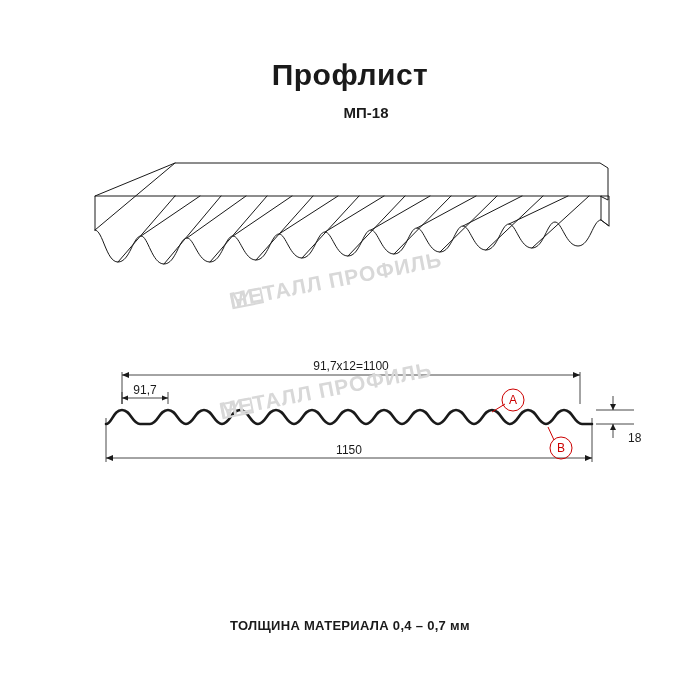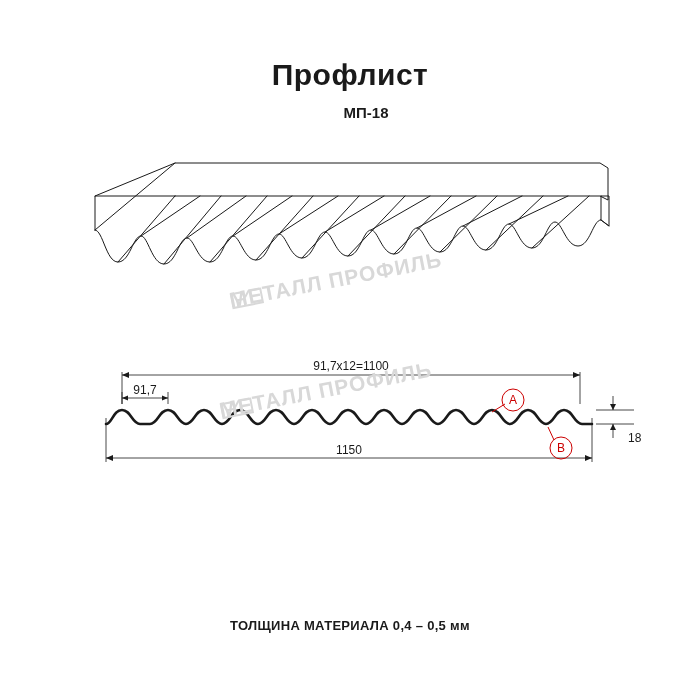--- a/index.html
+++ b/index.html
@@ -243,15 +243,15 @@
     </svg><span>МЕТАЛЛ ПРОФИЛЬ</span>
   </div>
 
   <div class="wm wm2">
     <svg class="wm-mark" width="34" height="24" viewBox="0 0 34 24">
       <path d="M2 20 L2 6 L12 6 L16 11 L20 6 L32 6 L32 20 Z" fill="none" stroke="#d8d8d8" stroke-width="2"></path>
       <path d="M7 20 L7 13 L14 13 L14 20" fill="none" stroke="#d8d8d8" stroke-width="2"></path>
     </svg><span>МЕТАЛЛ ПРОФИЛЬ</span>
   </div>
 
-  <div class="footnote">ТОЛЩИНА МАТЕРИАЛА 0,4 – 0,5 мм</div>
+  <div class="footnote">ТОЛЩИНА МАТЕРИАЛА 0,4 – 0,7 мм</div>
 
 </div>
 
 </body></html>

